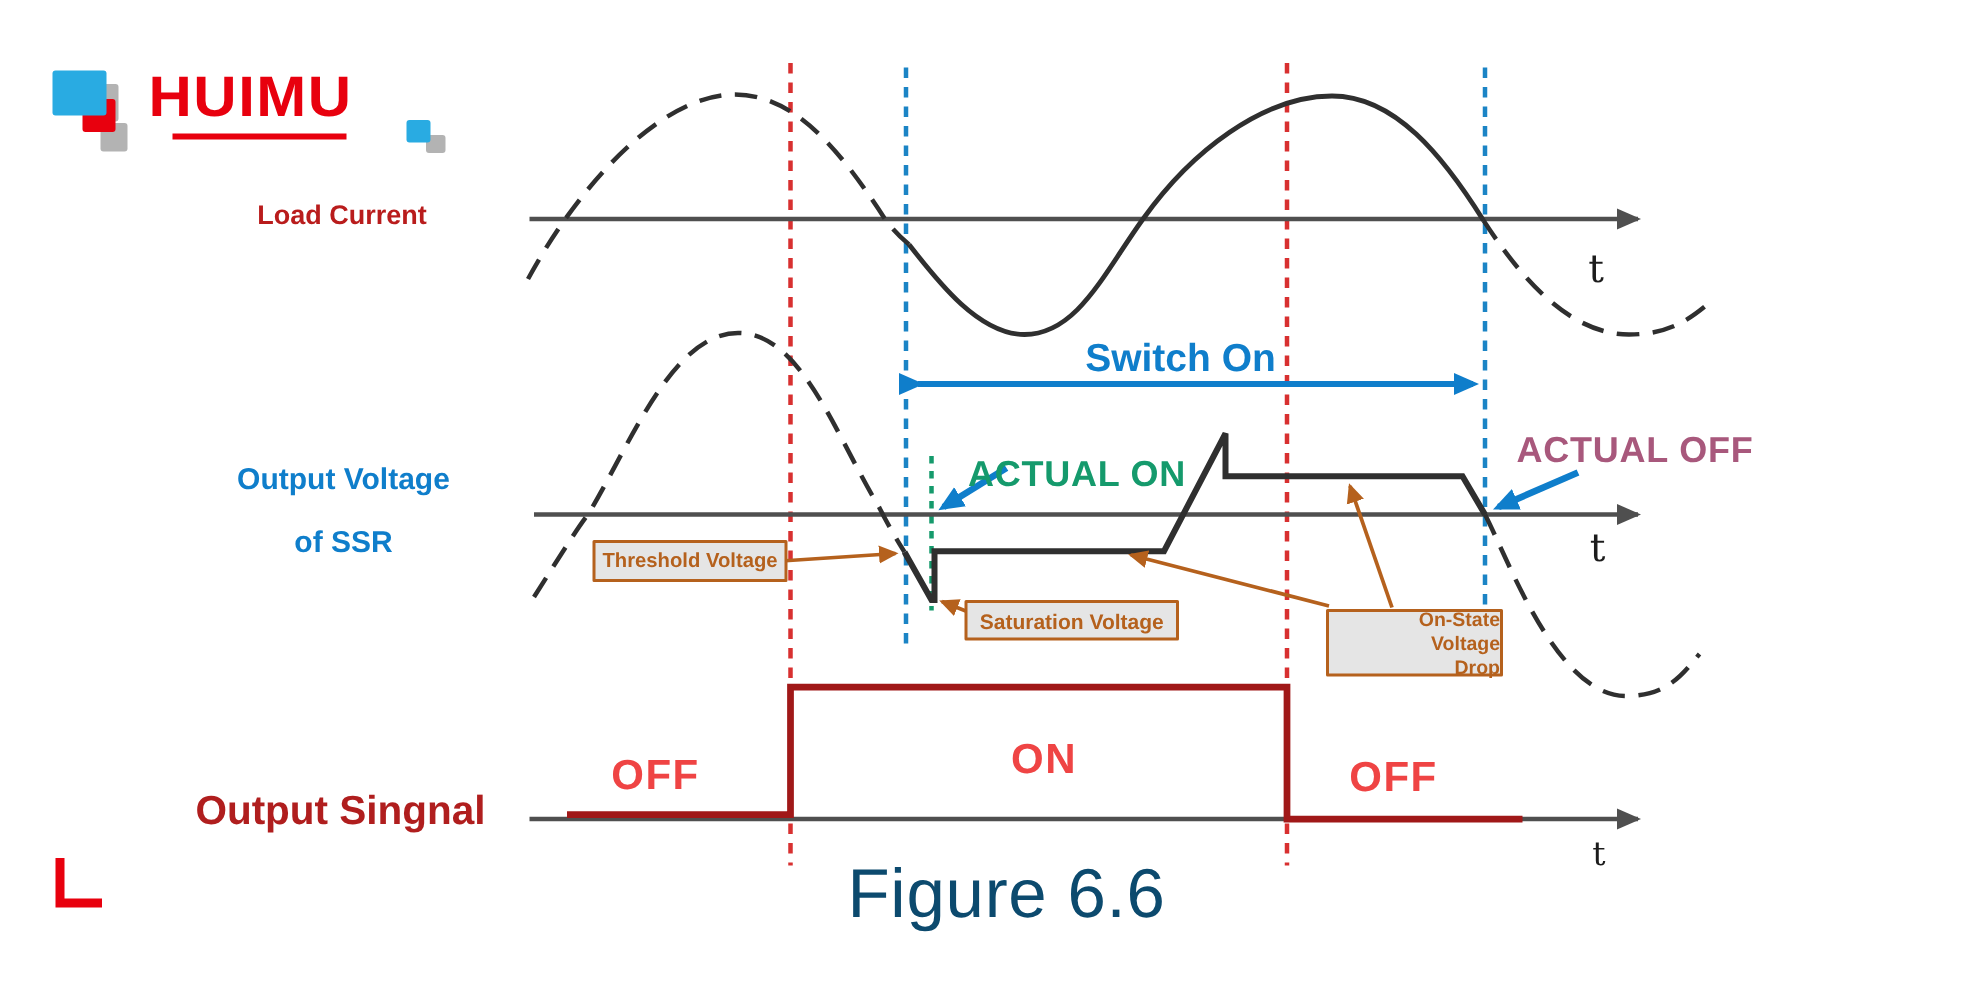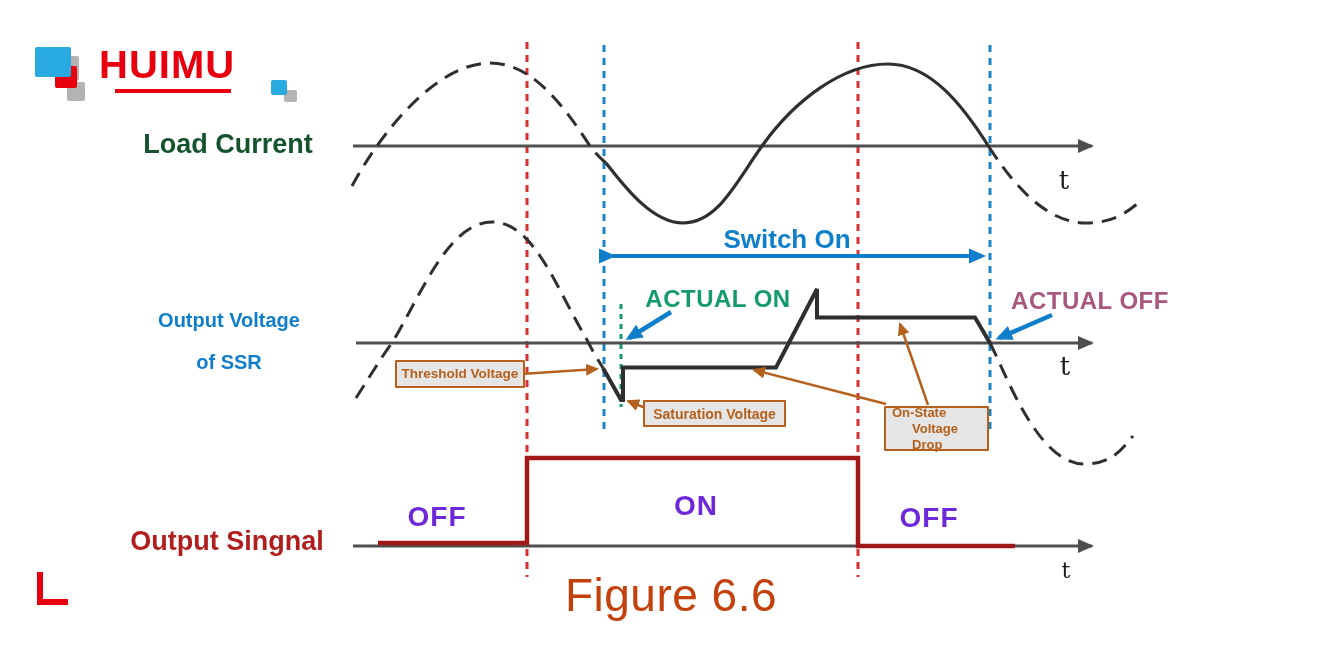--- a/index.html
+++ b/index.html
@@ -2,35 +2,35 @@
 <html><head>
 <meta charset="utf-8">
 <style>
   html,body{margin:0;padding:0;background:#ffffff;}
   .canvas{
     position:relative;width:1168px;height:666px;background:#ffffff;overflow:hidden;
     font-family:"Liberation Sans",sans-serif;
   }
   .canvas svg{position:absolute;left:0;top:0;}
   .lbl{position:absolute;transform:translate(-50%,-50%);white-space:nowrap;font-weight:bold;}
-  .lbl-load{color:#14532d;font-size:27px;}
+  .lbl-load{color:#b91c1c;font-size:18px;}
   .lbl-out{color:#0f7ecb;font-size:20px;text-align:center;line-height:42px;transform:translate(-50%,0);}
   .lbl-input{color:#b01e1e;font-size:27px;}
-  .lbl-state{color:#6d28d9;font-size:28px;letter-spacing:1px;}
+  .lbl-state{color:#ef4444;font-size:28px;letter-spacing:1px;}
   .lbl-switch{color:#0f7ecb;font-size:26px;}
   .lbl-actual-on{color:#159a6c;font-size:24px;letter-spacing:.5px;}
   .lbl-actual-off{color:#a8587c;font-size:24px;letter-spacing:.5px;}
   .lbl-t{font-family:"DejaVu Serif",serif;font-weight:400;font-size:26px;color:#1c1c1c;}
-  .lbl-fig{font-weight:400;font-size:46px;color:#c2410c;letter-spacing:.5px;}
+  .lbl-fig{font-weight:400;font-size:46px;color:#0c4a6e;letter-spacing:.5px;}
   .callout{
     position:absolute;border:2px solid #b5611d;color:#b5611d;background:#e5e5e5;
     font-weight:bold;font-size:13.5px;display:flex;align-items:center;justify-content:center;
     border-radius:1px;line-height:16px;
   }
-  .callout.left{justify-content:flex-start;padding-left:6px;}
+  .callout.left{justify-content:flex-start;padding-left:19px;text-align:right;}
   
   .sq{position:absolute;border-radius:2px;}
   .logo-text{position:absolute;color:#e8000e;font-weight:900;font-size:40px;
     letter-spacing:1px;transform:scale(1,0.95);transform-origin:left top;}
   .logo-underline{position:absolute;background:#e8000e;height:4px;}
 </style>
 </head>
 <body>
 
 <div class="canvas">
@@ -102,21 +102,21 @@
     <div>of SSR</div>
   </div>
 
   <div class="lbl lbl-input" style="left:227px;top:541px;">Output Singnal</div>
 
   <div class="lbl lbl-state" style="left:437px;top:517px;">OFF</div>
   <div class="lbl lbl-state" style="left:696px;top:506px;">ON</div>
   <div class="lbl lbl-state" style="left:929px;top:518px;">OFF</div>
 
   <div class="lbl lbl-switch" style="left:787px;top:239px;">Switch On</div>
-  <div class="lbl lbl-actual-on" style="left:718px;top:299px;">ACTUAL ON</div>
+  <div class="lbl lbl-actual-on" style="left:718px;top:317px;">ACTUAL ON</div>
   <div class="lbl lbl-actual-off" style="left:1090px;top:301px;">ACTUAL OFF</div>
 
   <div class="lbl lbl-t" style="left:1064px;top:180px;">t</div>
   <div class="lbl lbl-t" style="left:1065px;top:366px;">t</div>
   <div class="lbl lbl-t" style="left:1066px;top:570px;font-size:22px;">t</div>
 
   <div class="callout" style="left:395px;top:360px;width:126px;height:24px;">
     <span>Threshold Voltage</span>
   </div>
   <div class="callout" style="left:643px;top:400px;width:139px;height:23px;font-size:14px;">

